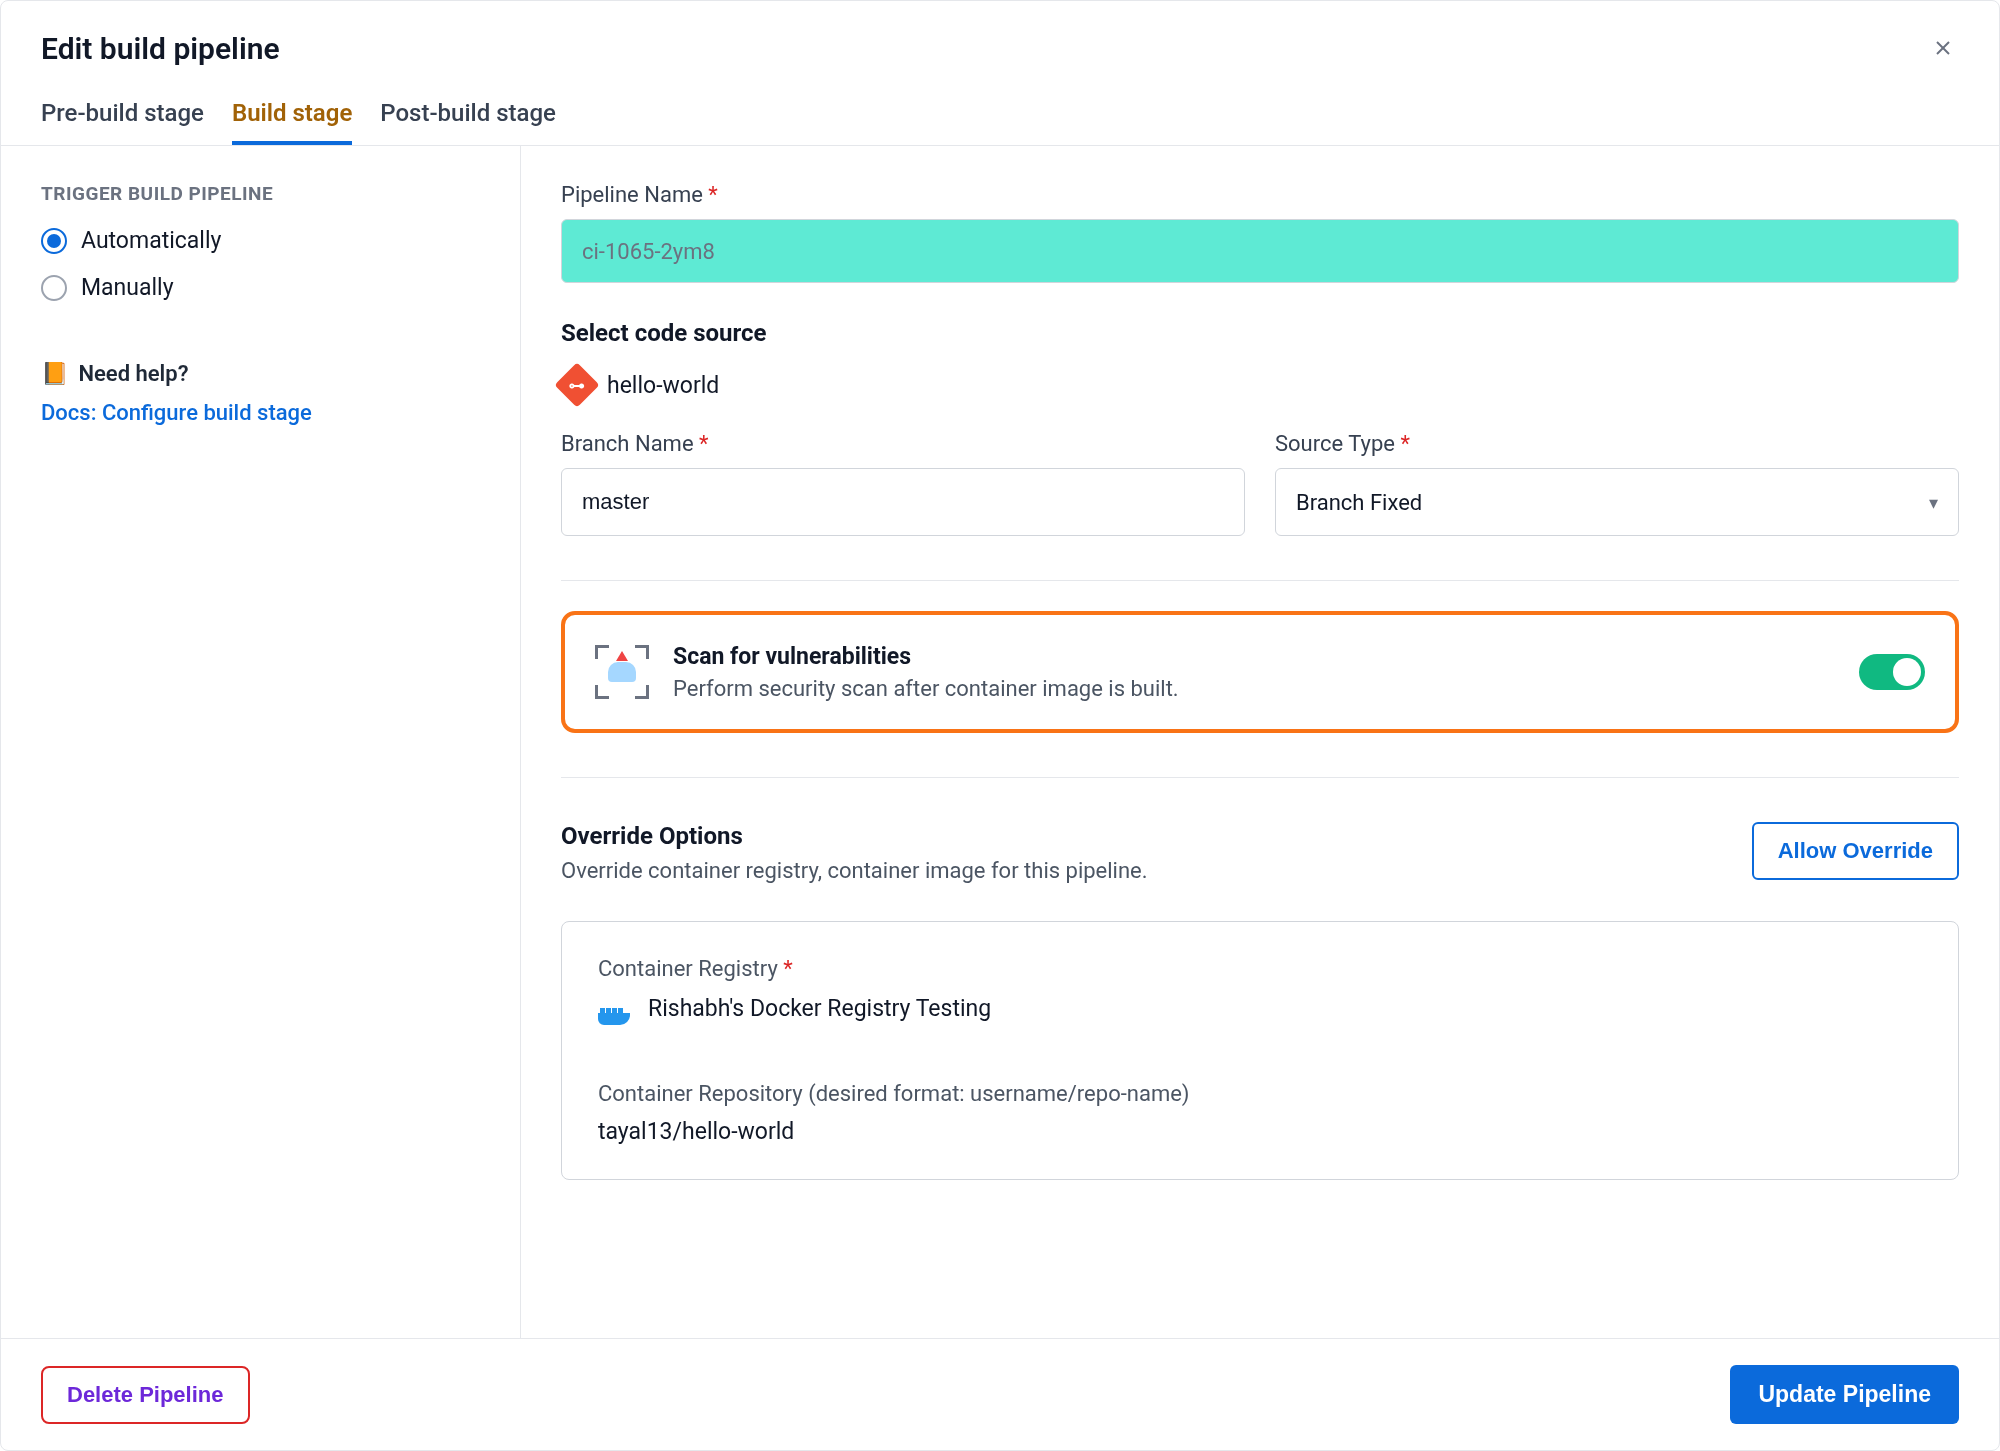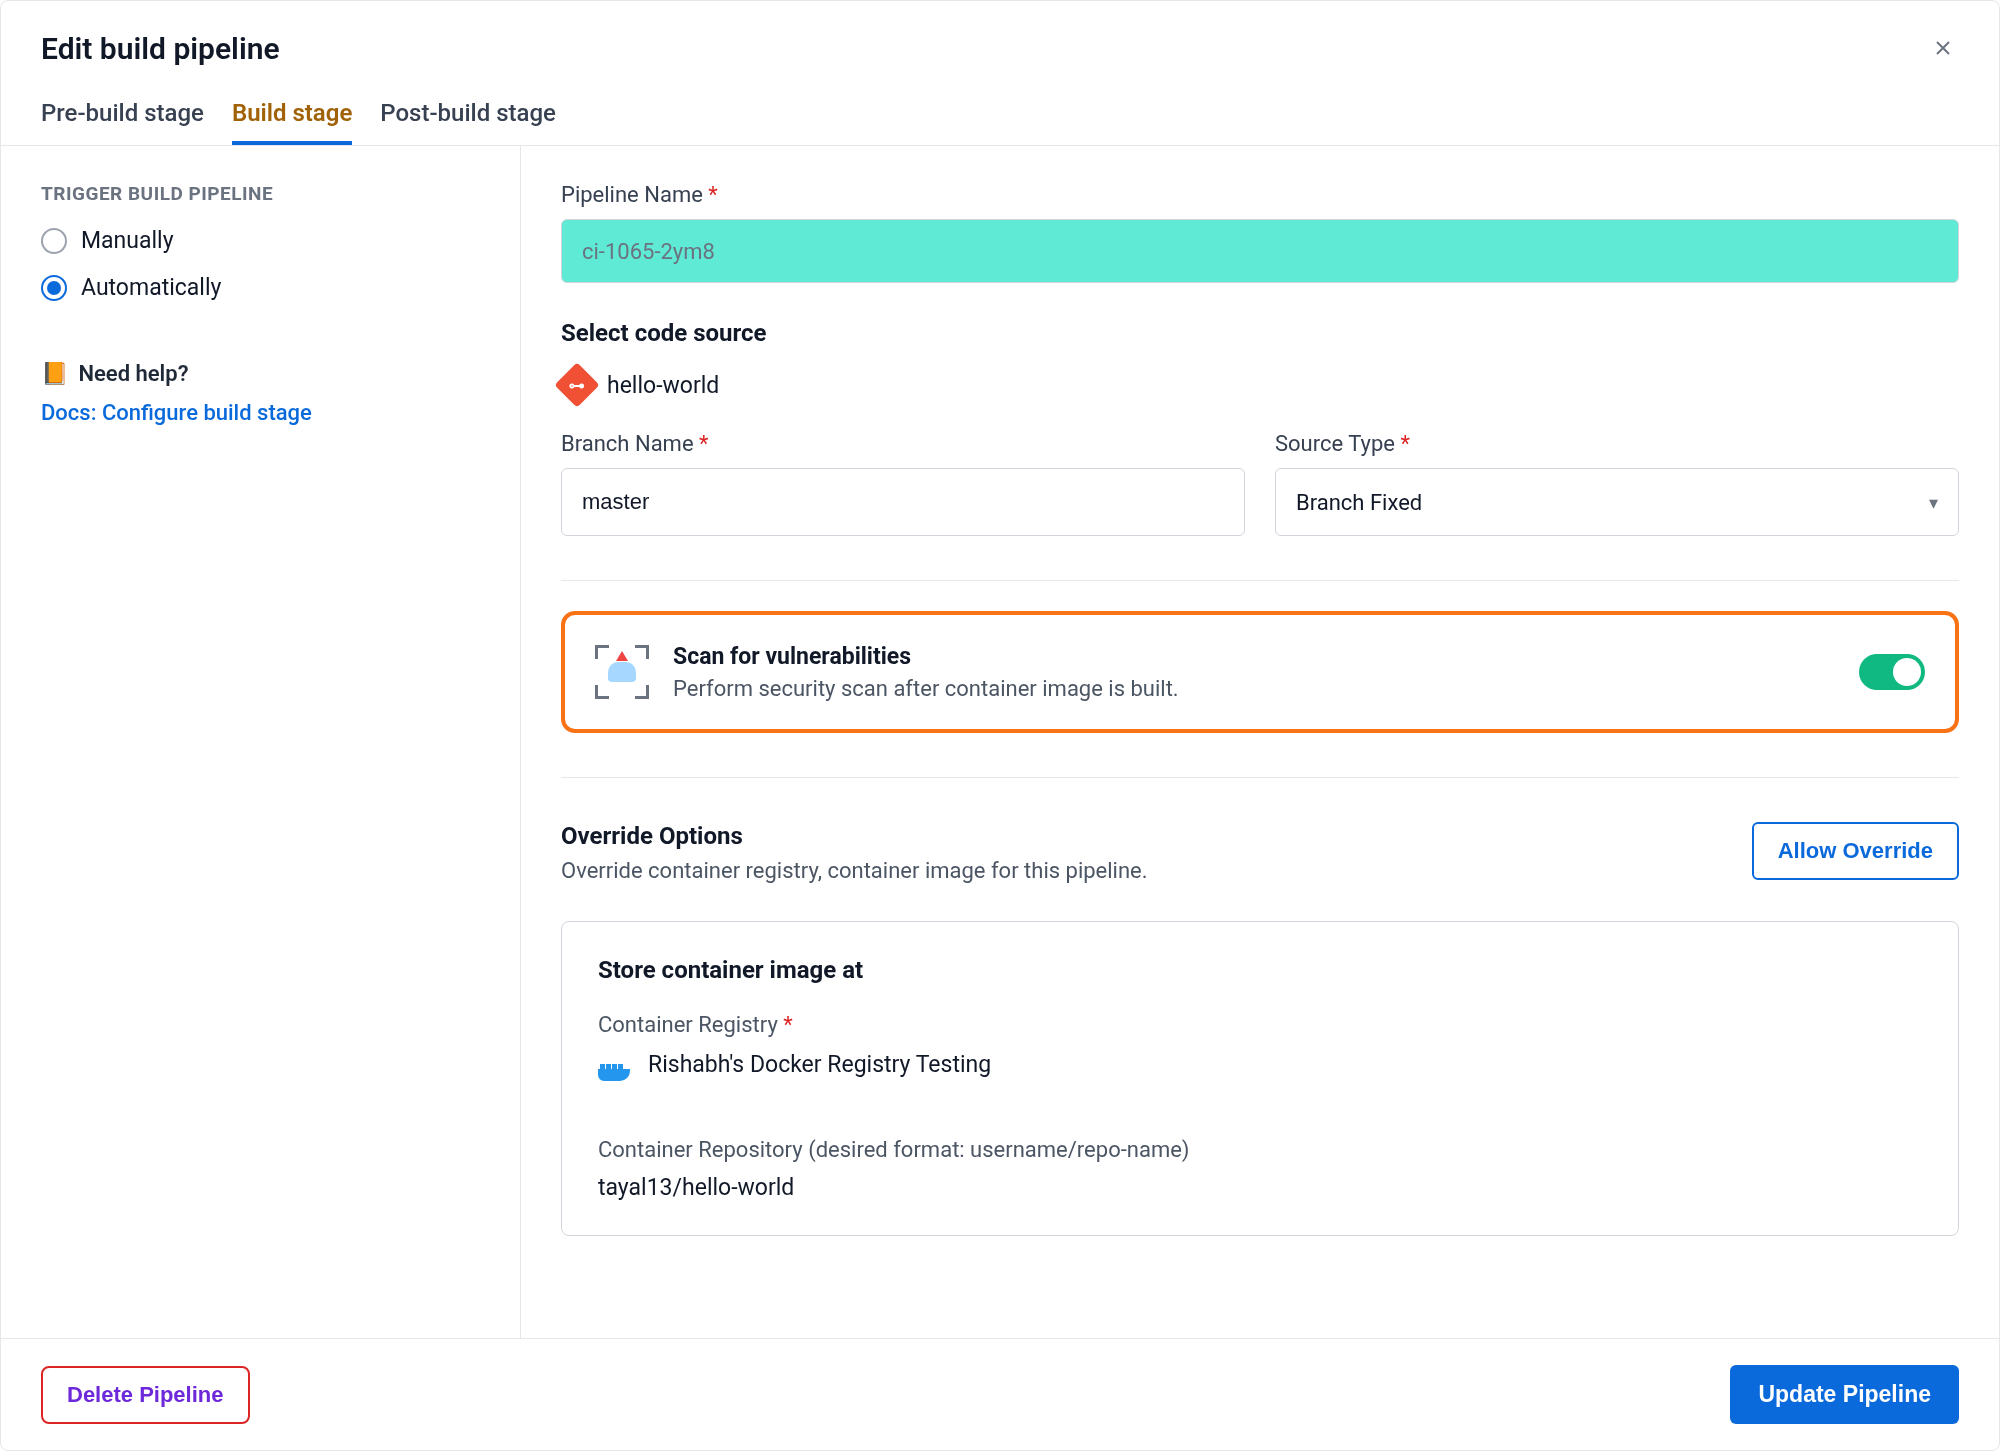--- a/index.html
+++ b/index.html
@@ -94,28 +94,28 @@
       <div class="tab">Post-build stage</div>
     </div>
   </div>
 
   <div class="body">
 
     <div class="sidebar">
       <div class="section-heading">TRIGGER BUILD PIPELINE</div>
       <div class="radio-group">
         <div class="radio-row">
-          <div class="radio-outer"></div>
-          <span class="radio-label">Manually</span>
-        </div>
-        <div class="radio-row">
           <div class="radio-outer selected">
               <div class="radio-inner"></div>
             </div>
           <span class="radio-label">Automatically</span>
+        </div>
+        <div class="radio-row">
+          <div class="radio-outer"></div>
+          <span class="radio-label">Manually</span>
         </div>
       </div>
       <div class="help-row">
         <span class="help-icon">📙</span>
         <span>Need help?</span>
       </div>
       <a class="docs-link">Docs: Configure build stage</a>
     </div>
 
     <div class="main">
@@ -180,21 +180,20 @@
 
       <div class="override-row">
         <div>
           <div class="override-title">Override Options</div>
           <div class="override-desc">Override container registry, container image for this pipeline.</div>
         </div>
         <button class="allow-btn">Allow Override</button>
       </div>
 
       <div class="store-box">
-        <div class="store-title">Store container image at</div>
         <div class="store-cols">
           <div class="store-col" style="flex:0.6">
             <div class="store-label">
               <span>Container Registry</span> <span class="req">*</span>
             </div>
             <div class="registry-row">
               <div class="docker-icon">
                 <div class="docker-box-row">
                     <div class="docker-box"></div>
                     <div class="docker-box"></div>

